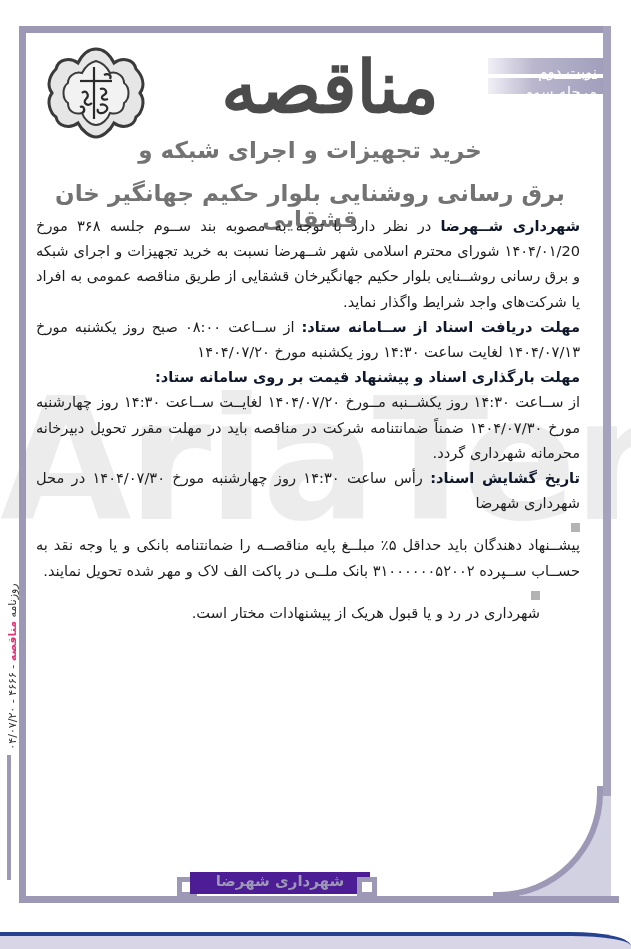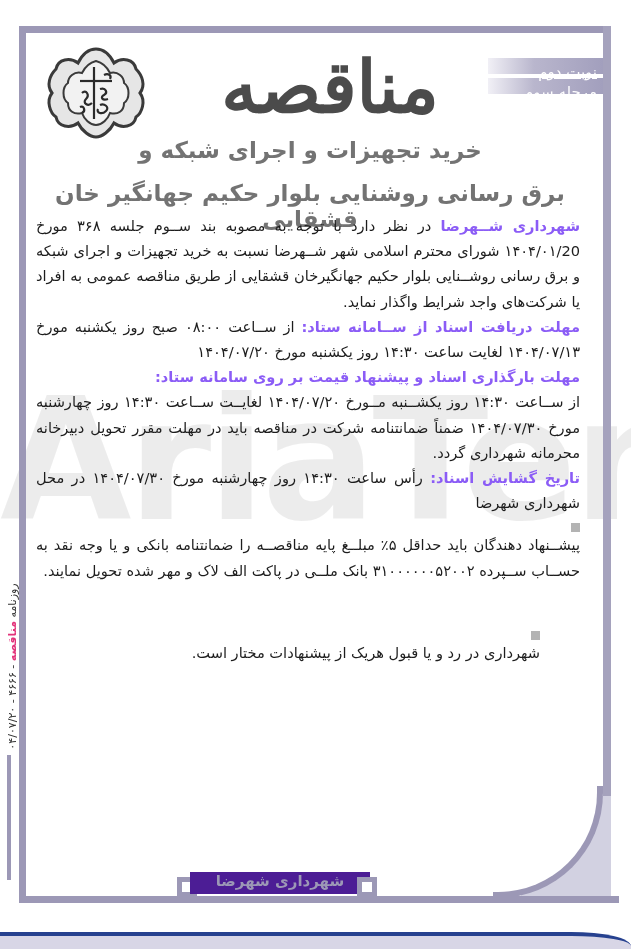--- a/index.html
+++ b/index.html
@@ -48,21 +48,21 @@
       color: #737373; font-weight: bold; font-size: 23px;
     }
     .sub1 { top: 137px; }
     .sub2 { top: 180px; }
     .body-text {
       position: absolute; left: 36px; top: 213px; width: 544px; direction: rtl;
       text-align: justify; color: #1d1d1d; font-size: 14.6px; line-height: 25.2px;
       font-family: "DejaVu Sans", sans-serif;
     }
     .body-text p { margin: 0; text-align: justify; text-align-last: right; }
-    .body-text b { font-weight: bold; color: #8b5cf6; }
+    .body-text b { font-weight: bold; color: #0f172a; }
     .bullet { display: flex; flex-direction: column; }
     .bullet .sq { display: inline-block; width: 9px; height: 9px; background: #b3b3b3; margin-left: 6px; margin-top: 8px; flex: none; }
     .footer-label {
       position: absolute; left: 190px; top: 872px; width: 180px; height: 22px; text-align: center;
       color: #9c98b6; font-weight: bold; font-size: 15px; direction: rtl; background: #4c1d95;
     }
     .fsq {
       position: absolute; top: 877px; width: 20px; height: 20px; background: #fff;
       border: 5px solid #9c98b6; box-sizing: border-box;
     }
@@ -133,21 +133,21 @@
 <div class="body-text">
   <p><b>شهرداری شــهرضا</b><span> در نظر دارد با توجه به مصوبه بند ســوم جلسه ۳۶۸ مورخ ۱۴۰۴/۰۱/20 شورای محترم اسلامی شهر شــهرضا نسبت به خرید تجهیزات و اجرای شبکه و برق رسانی روشــنایی بلوار حکیم جهانگیرخان قشقایی از طریق مناقصه عمومی به افراد یا شرکت‌های واجد شرایط واگذار نماید.</span></p>
   <p><b>مهلت دریافت اسناد از ســامانه ستاد:</b><span> از ســاعت ۰۸:۰۰ صبح روز یکشنبه مورخ ۱۴۰۴/۰۷/۱۳ لغایت ساعت ۱۴:۳۰ روز یکشنبه مورخ ۱۴۰۴/۰۷/۲۰</span></p>
   <p><b>مهلت بارگذاری اسناد و پیشنهاد قیمت بر روی سامانه ستاد:</b></p>
   <p>از ســاعت ۱۴:۳۰ روز یکشــنبه مــورخ ۱۴۰۴/۰۷/۲۰ لغایــت ســاعت ۱۴:۳۰ روز چهارشنبه مورخ ۱۴۰۴/۰۷/۳۰ ضمناً ضمانتنامه شرکت در مناقصه باید در مهلت مقرر تحویل دبیرخانه محرمانه شهرداری گردد.</p>
   <p><b>تاریخ گشایش اسناد:</b><span> رأس ساعت ۱۴:۳۰ روز چهارشنبه مورخ ۱۴۰۴/۰۷/۳۰ در محل شهرداری شهرضا</span></p>
   <div class="bullet">
     <span class="sq"></span>
     <p>پیشــنهاد دهندگان باید حداقل ۵٪ مبلــغ پایه مناقصــه را ضمانتنامه بانکی و یا وجه نقد به حســاب ســپرده ۳۱۰۰۰۰۰۰۵۲۰۰۲ بانک ملــی در پاکت الف لاک و مهر شده تحویل نمایند.</p>
   </div>
-  <div class="bullet" style="padding-right:40px;margin-top:40px;">
+  <div class="bullet" style="padding-right:40px;">
     <span class="sq"></span>
     <p>شهرداری در رد و یا قبول هریک از پیشنهادات مختار است.</p>
   </div>
 </div>
 
 <div class="fsq fsq-left"></div>
 <div class="footer-label">شهرداری شهرضا</div>
 <div class="fsq fsq-right"></div>
 
 <div class="side-strip">

